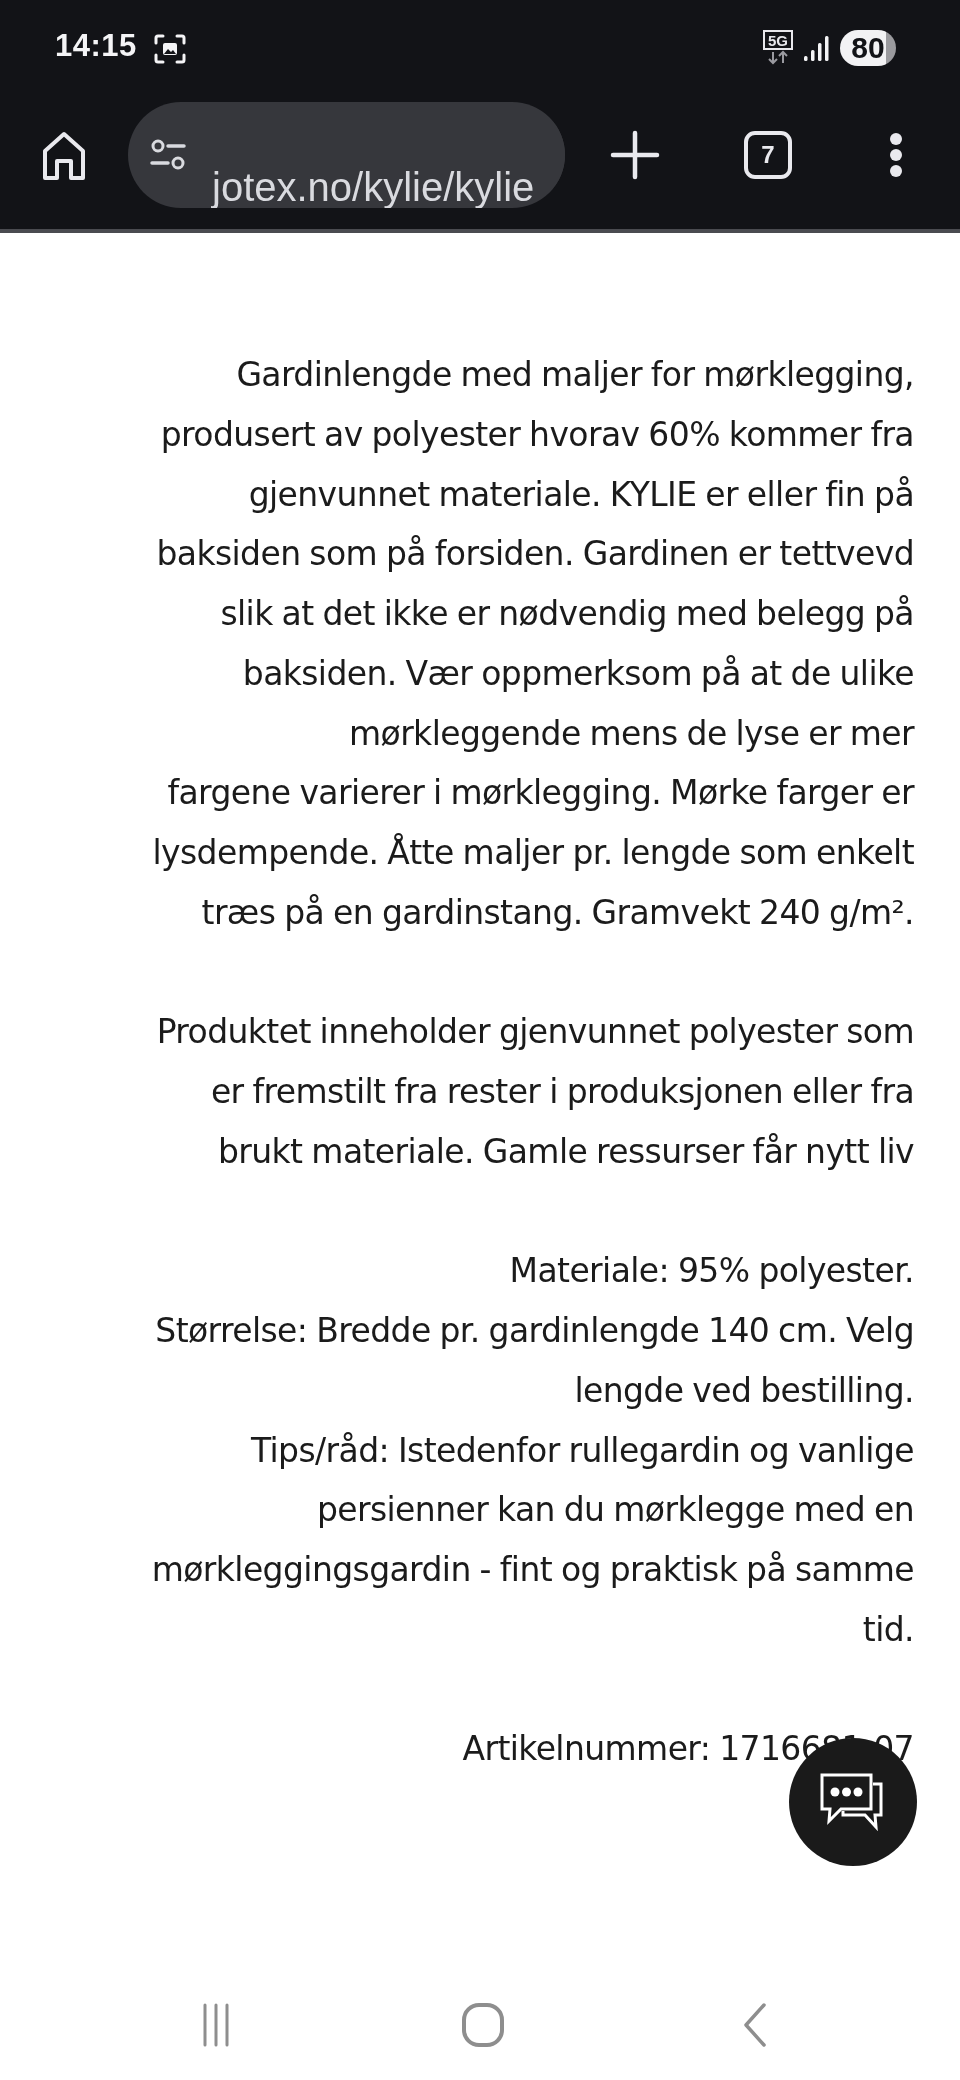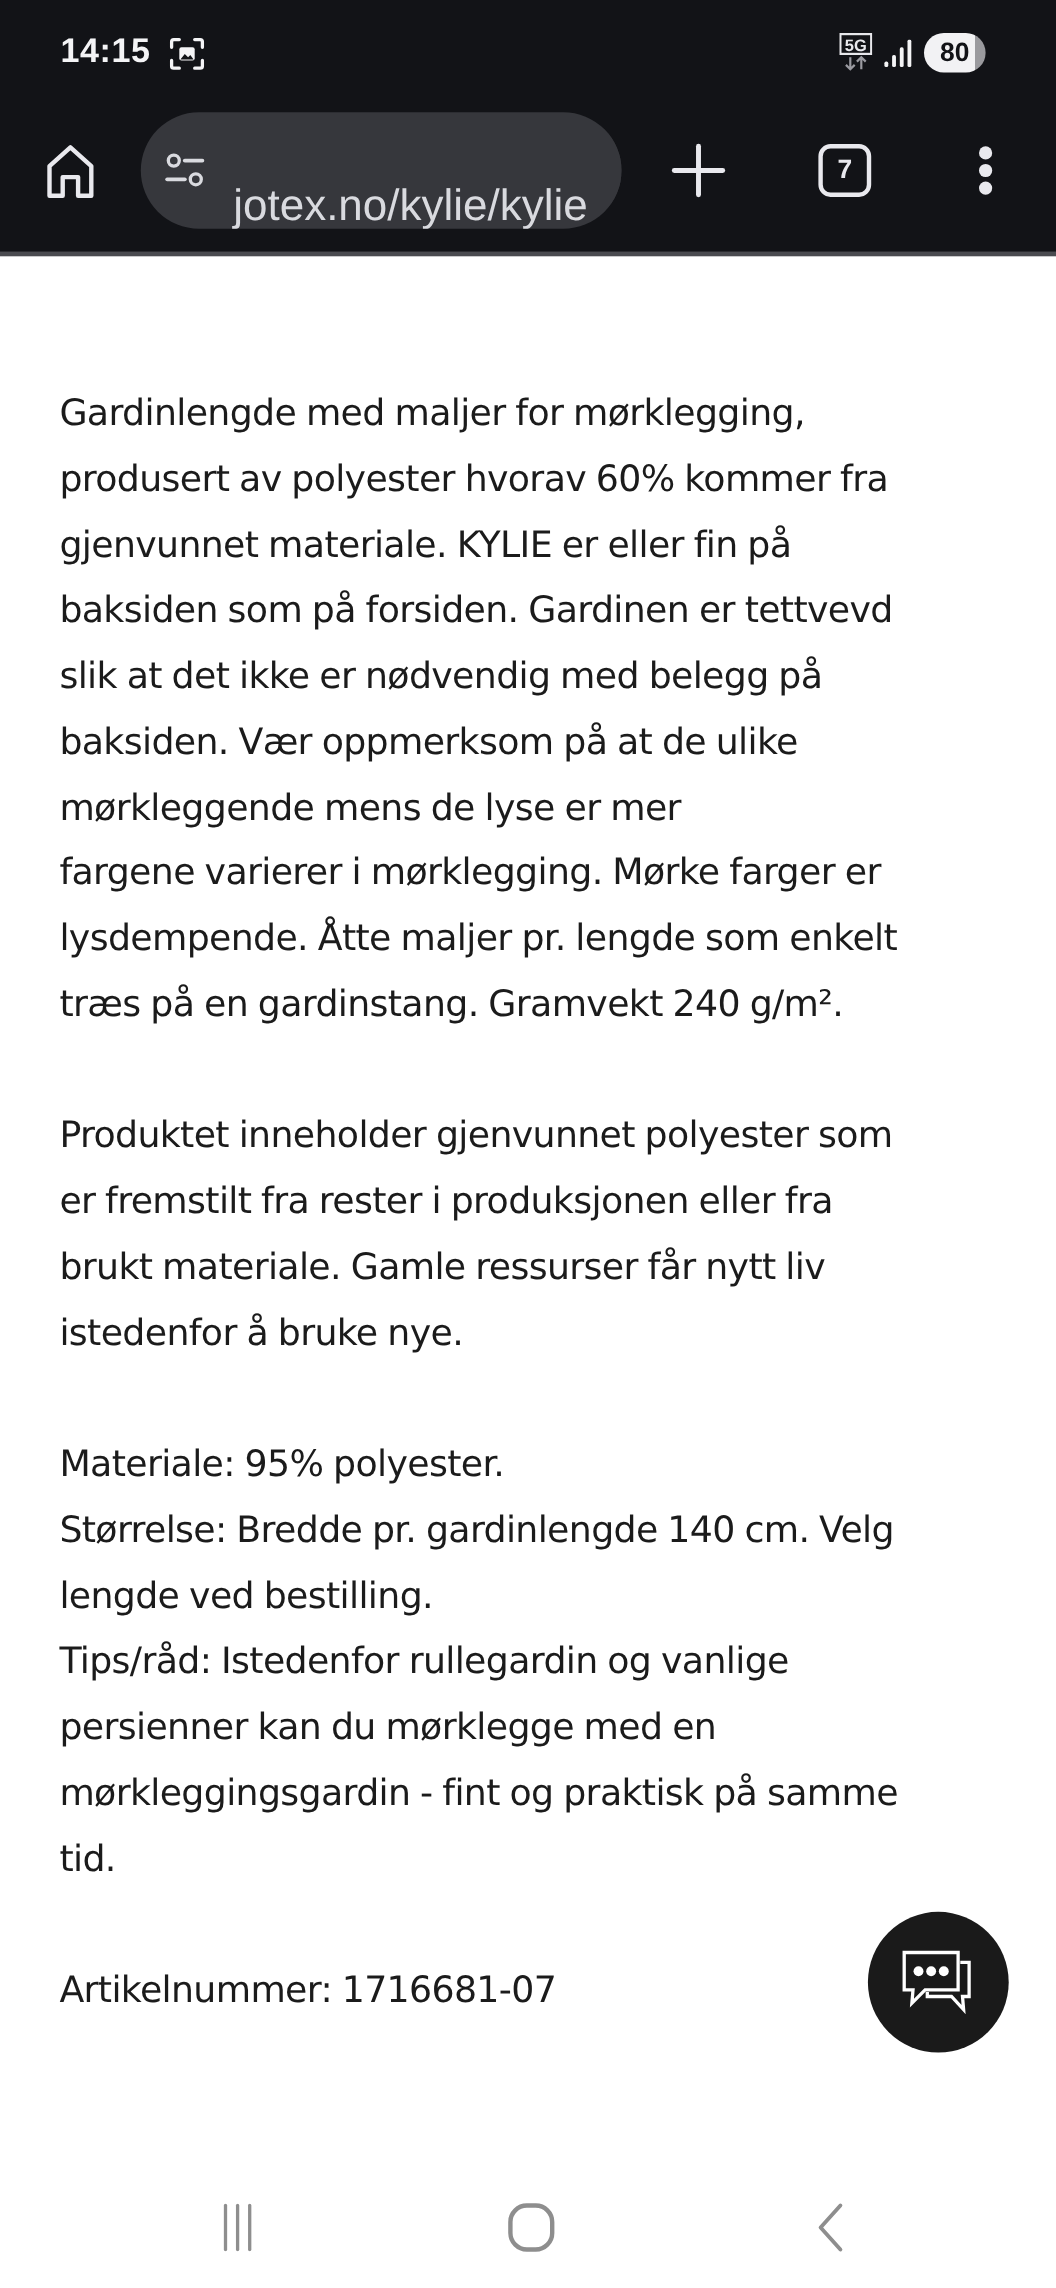--- a/index.html
+++ b/index.html
@@ -49,21 +49,21 @@
     width: 26px; height: 26px;
   }
   .battery {
     position: absolute;
     left: 840px; top: 30px;
     width: 56px; height: 36px;
     border-radius: 18px;
     background: linear-gradient(to right, #f2f2f4 0%, #f2f2f4 82%, #9a9a9e 82%, #9a9a9e 100%);
     color: #121317;
     font-weight: bold;
-    font-size: 24px;
+    font-size: 30px;
     line-height: 36px;
     text-align: center;
     font-family: "Liberation Sans", sans-serif;
   }
   
   .toolbar {
     position: absolute;
     left: 0; top: 90px;
     width: 960px; height: 139px;
     background: #121317;
@@ -140,20 +140,21 @@
     width: 860px;
     color: #1b1b1b;
     font-size: 33px;
     line-height: 59.75px;
     font-family: "DejaVu Sans", "Liberation Sans", sans-serif;
     letter-spacing: -0.6px;
     word-spacing: -1px;
   }
   .content p {
     margin: 0 0 59.75px 0;
+    text-align: right;
   }
   .content .line {
     display: block;
     white-space: nowrap;
   }
   
   .chat-fab {
     position: absolute;
     left: 789px; top: 1738px;
     width: 128px; height: 128px;
@@ -254,21 +255,20 @@
       <span class="line">baksiden. Vær oppmerksom på at de ulike</span>
       <span class="line">mørkleggende mens de lyse er mer</span>
       <span class="line">fargene varierer i mørklegging. Mørke farger er</span>
       <span class="line">lysdempende. Åtte maljer pr. lengde som enkelt</span>
       <span class="line">træs på en gardinstang. Gramvekt 240 g/m².</span>
     </p>
     <p>
       <span class="line">Produktet inneholder gjenvunnet polyester som</span>
       <span class="line">er fremstilt fra rester i produksjonen eller fra</span>
       <span class="line">brukt materiale. Gamle ressurser får nytt liv</span>
-      <span class="line">istedenfor å bruke nye.</span>
     </p>
     <p>
       <span class="line">Materiale: 95% polyester.</span>
       <span class="line">Størrelse: Bredde pr. gardinlengde 140 cm. Velg</span>
       <span class="line">lengde ved bestilling.</span>
       <span class="line">Tips/råd: Istedenfor rullegardin og vanlige</span>
       <span class="line">persienner kan du mørklegge med en</span>
       <span class="line">mørkleggingsgardin - fint og praktisk på samme</span>
       <span class="line">tid.</span>
     </p>

